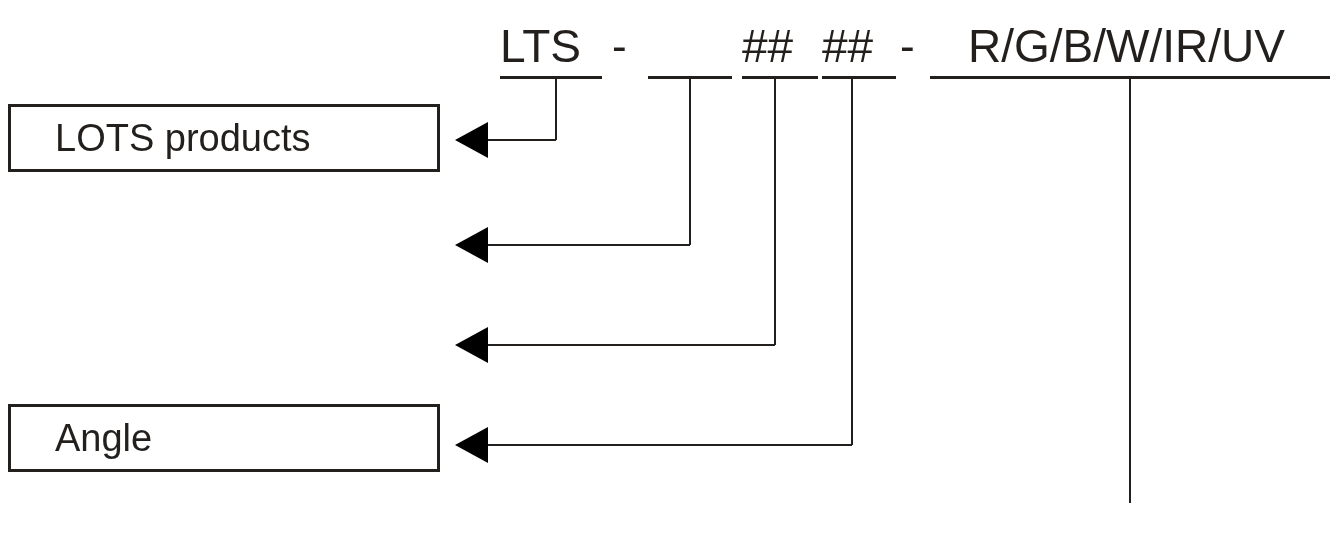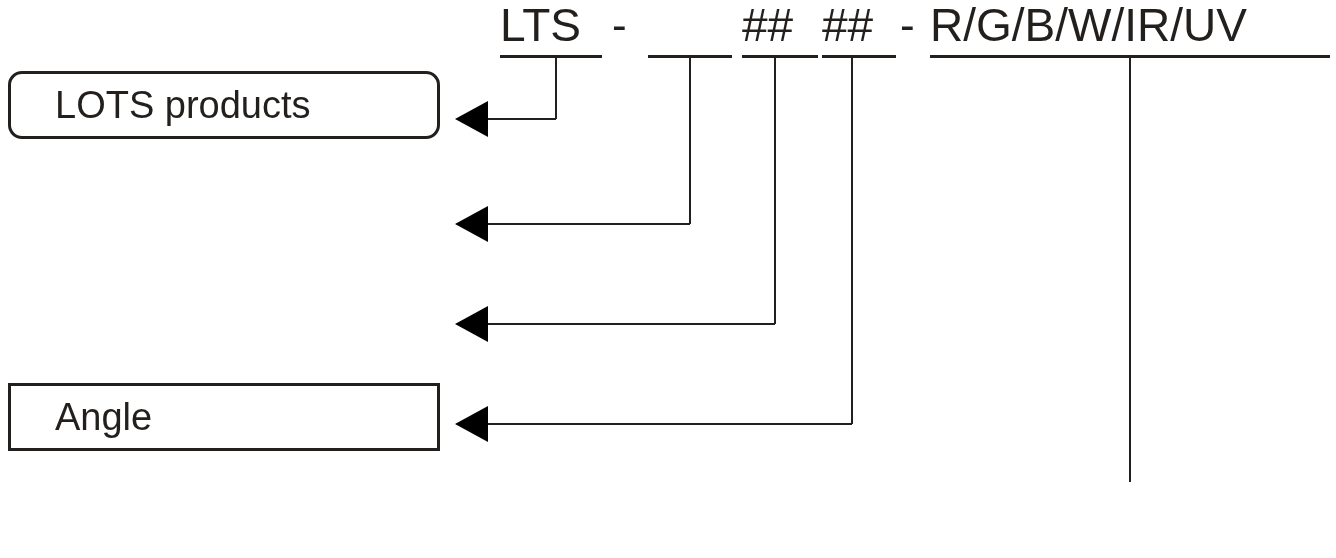--- a/index.html
+++ b/index.html
@@ -8,20 +8,21 @@
     padding: 0;
     background: #ffffff;
   }
   #stage {
     position: relative;
     width: 1336px;
     height: 482px;
     background: #ffffff;
     overflow: hidden;
     font-family: "Liberation Sans", sans-serif;
+    margin-top: 21px;
   }
 
   
   #formula {
     position: absolute;
     left: 0;
     top: 0;
     width: 1336px;
     height: 64px;
   }
@@ -93,21 +94,21 @@
 
 <div id="stage">
 
   <div id="formula">
 
     <span class="seg" style="left:500px;">LTS</span>
     <span class="seg dash" style="left:612px;">-</span>
     <span class="seg" style="left:742px;">##</span>
     <span class="seg" style="left:822px;">##</span>
     <span class="seg dash" style="left:900px;">-</span>
-    <span class="seg" style="left:930px;text-align:center;">R/G/B/W/IR/UV</span>
+    <span class="seg" style="left:968px;text-align:center;">R/G/B/W/IR/UV</span>
 
     <div class="uline" style="left:500px;  top:55px; width:102px;"></div>
     <div class="uline" style="left:648px;  top:55px; width:84px;"></div>
     <div class="uline" style="left:742px;  top:55px; width:76px;"></div>
     <div class="uline" style="left:822px;  top:55px; width:74px;"></div>
     <div class="uline" style="left:930px;  top:55px; width:400px;"></div>
   </div>
 
   <div class="vdrop" style="left:555px;  top:57px; height:62px;"></div>
   <div class="vdrop" style="left:689px;  top:57px; height:167px;"></div>
@@ -120,21 +121,21 @@
   <div class="lead-h" style="left:486px; top:323px; width:289px;"></div>
   <div class="lead-h" style="left:486px; top:423px; width:366px;"></div>
   <div class="lead-h" style="left:486px; top:518px; width:644px;"></div>
 
   <div class="arrow-head" style="left:455px; top:101px;"></div>
   <div class="arrow-head" style="left:455px; top:206px;"></div>
   <div class="arrow-head" style="left:455px; top:306px;"></div>
   <div class="arrow-head" style="left:455px; top:406px;"></div>
   <div class="arrow-head" style="left:455px; top:501px;"></div>
 
-  <div class="label-box" style="top:71px;border-radius:14px;">
+  <div class="label-box" style="top:83px;">
     <span class="label-text">LOTS products</span>
   </div>
 
 
 
   <div class="label-box" style="top:383px;">
     <span class="label-text">Angle</span>
   </div>
 
 

